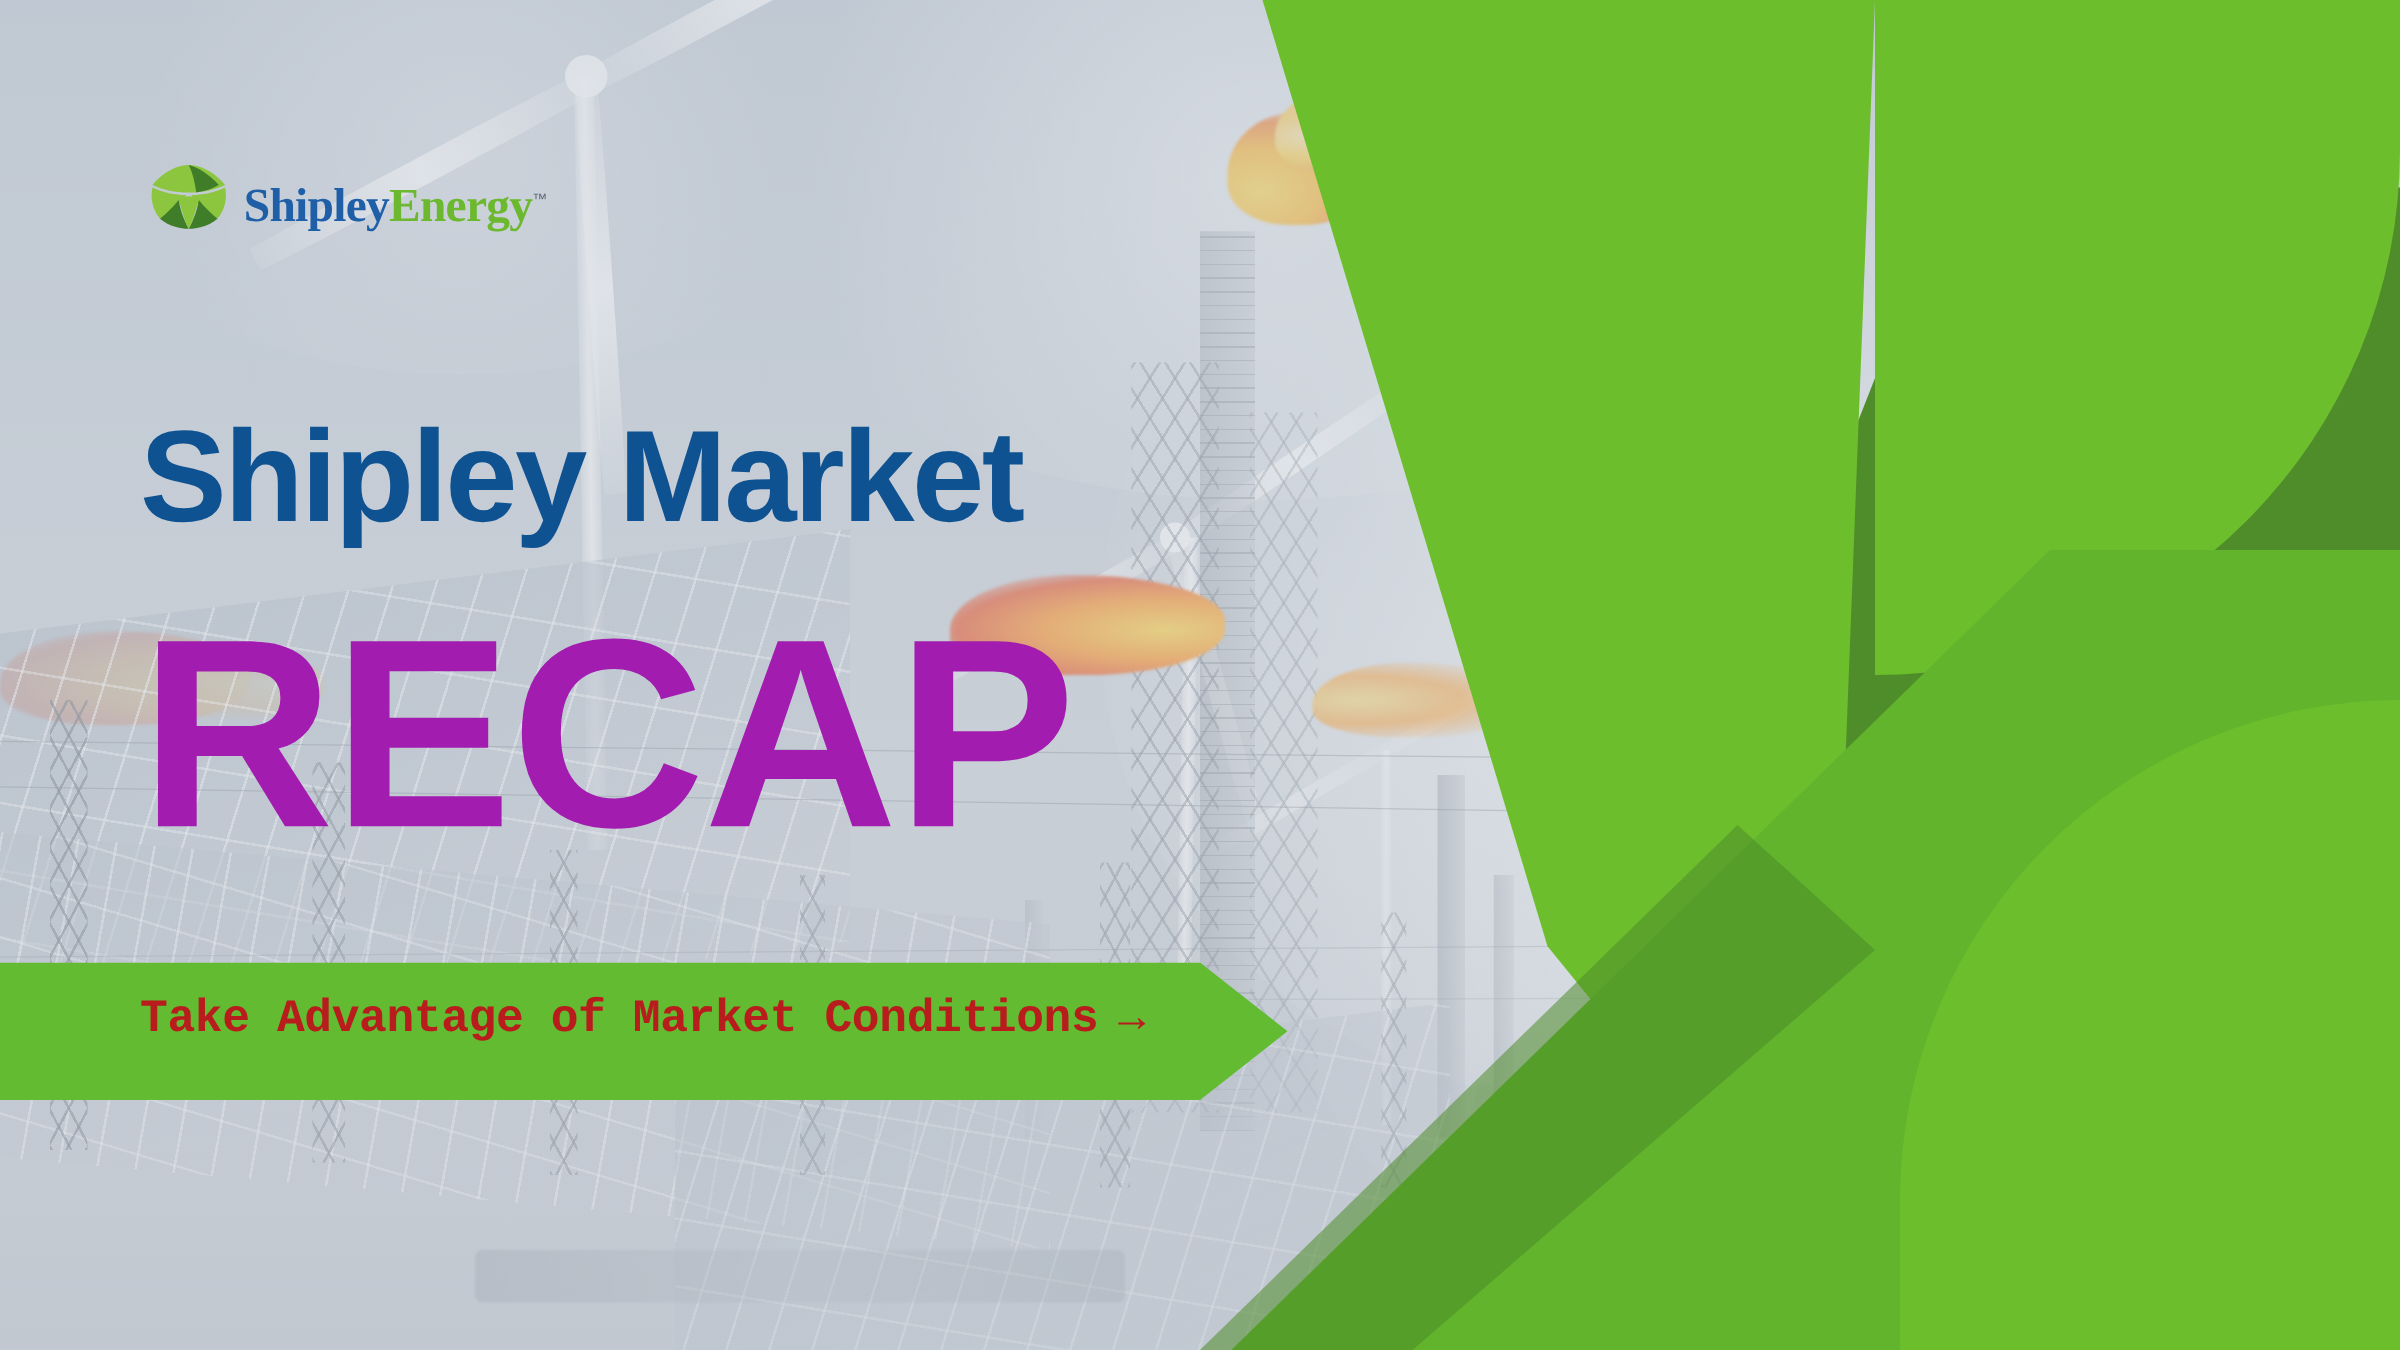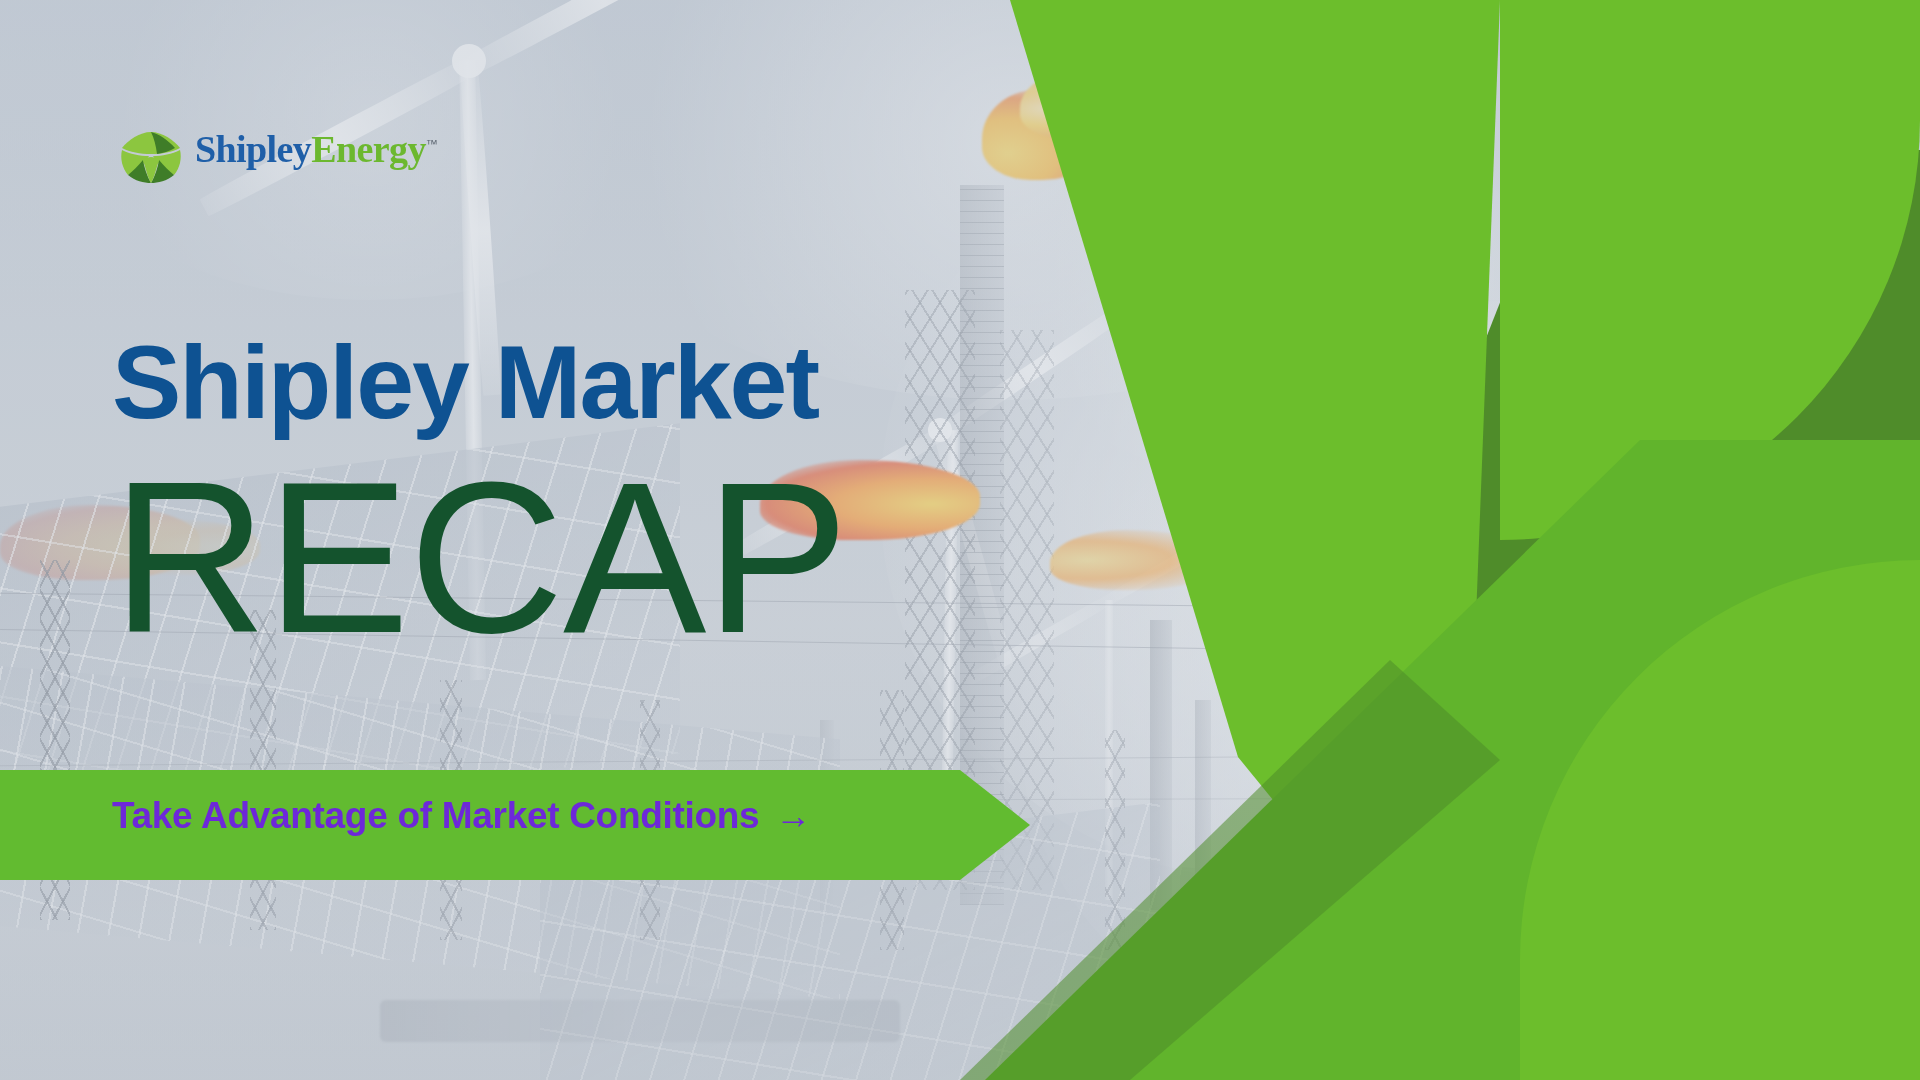--- a/index.html
+++ b/index.html
@@ -113,21 +113,21 @@
   }
 
   
   .shapes { position:absolute; inset:0; pointer-events:none; }
 
   
   .content { position:absolute; inset:0; }
 
   .logo {
     position:absolute; left:118px; top:130px;
-    display:flex; align-items:flex-start; gap:11px;
+    display:flex; align-items:flex-end; gap:11px;
   }
   .logo-wordmark {
     font-family:"Liberation Serif", serif;
     font-weight:bold;
     font-size:38px;
     letter-spacing:-.6px;
     white-space:nowrap;
     line-height:1;
   }
   .w-shipley { color:#1f5fa8; }
@@ -149,38 +149,38 @@
   .headline {
     position:absolute; left:112px; top:330px;
     font-size:104px; font-weight:bold;
     color:#0e5292;
     letter-spacing:-2px;
     line-height:1;
     white-space:nowrap;
   }
 
   .mega {
-    position:absolute; left:112px; top:450px;
-    font-size:215px; font-weight:normal;
-    color:#14532d;
+    position:absolute; left:112px; top:479px;
+    font-size:215px; font-weight:bold;
+    color:#a21caf;
     letter-spacing:-1px;
     line-height:1;
     white-space:nowrap;
   }
 
   
   .ribbon {
     position:absolute; left:0; top:770px;
     width:1030px; height:110px;
   }
   .ribbon-label {
     position:absolute; left:112px; top:795px;
-    font-size:37px; font-weight:bold; color:#6d28d9;
+    font-size:37px; font-weight:bold; color:#b91c1c;
     letter-spacing:-.3px; white-space:nowrap;
-    display:flex; align-items:center; gap:16px;
+    display:flex; align-items:center; gap:16px;font-family:Liberation Mono, monospace;
   }
   .arrow-glyph { font-size:36px; font-weight:normal; line-height:1; }
 </style>
 </head>
 <body>
 
 <div id="banner">
 
   <div class="photo">
 

